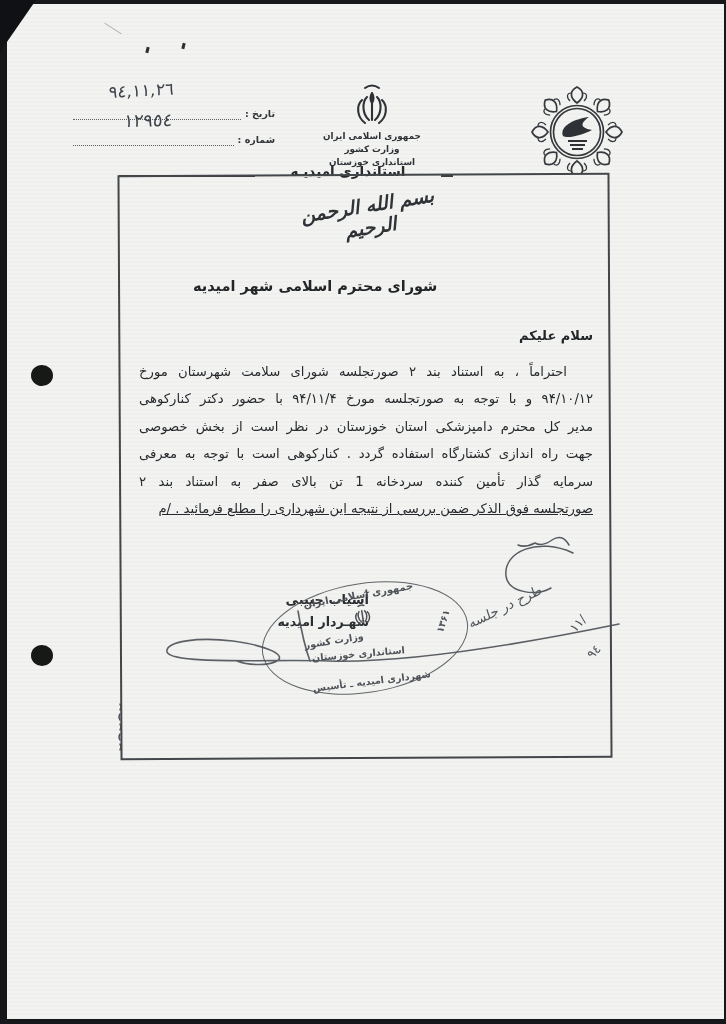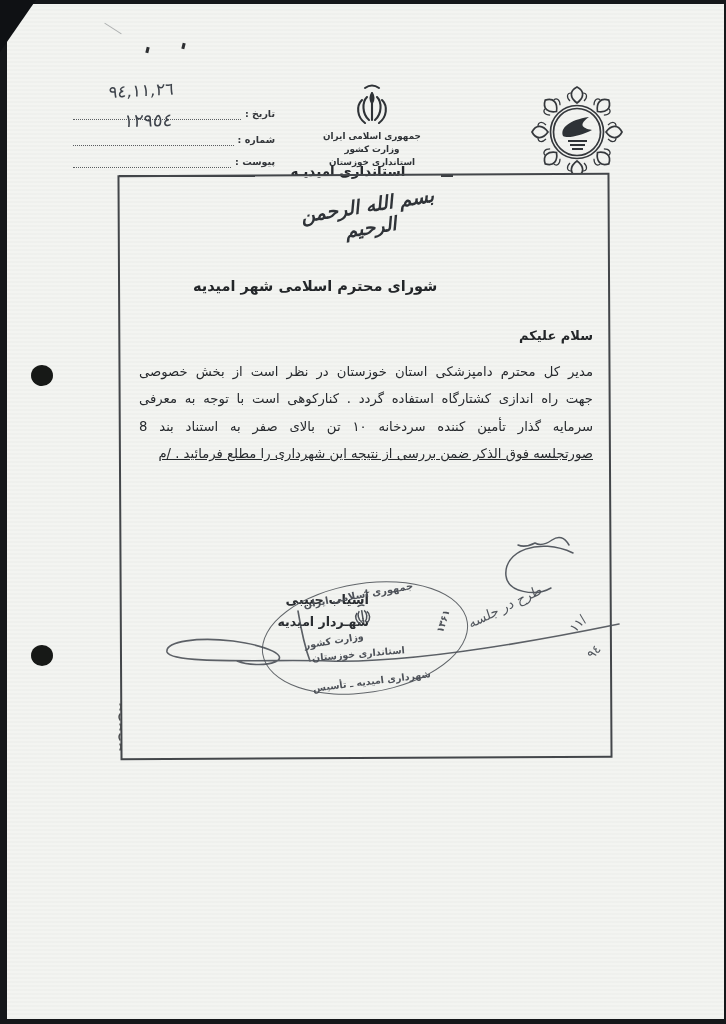--- a/index.html
+++ b/index.html
@@ -66,24 +66,20 @@
 
     <div class="fields">
       <div class="frow" style="height:30px;">
         <span class="lbl">تاریخ :</span>
         <span class="dots"></span>
       </div>
       <div class="frow" style="height:26px;">
         <span class="lbl">شماره :</span>
         <span class="dots"></span>
       </div>
-      <div class="frow" style="height:22px;">
-        <span class="lbl">پیوست :</span>
-        <span class="dots"></span>
-      </div>
       <span class="hw hw-date">٩٤,١١,٢٦</span>
       <span class="hw hw-num">١٢٩٥٤</span>
     </div>
 
     <div class="gov">
       <svg width="40" height="46" viewBox="0 0 40 46" style="margin:0 auto;">
         <g fill="none" stroke="#2e3236" stroke-width="2.1" stroke-linecap="round">
           <path d="M13,4 Q20,-1 27,4"></path>
           <path d="M20,9 Q17,14 20,19 Q23,14 20,9"></path>
           <path d="M20,12 L20,36"></path>
@@ -125,23 +121,25 @@
     <div class="org-line"></div>
     <div class="org-dash"></div>
 
     <div class="frame"></div>
 
     <div class="bismillah">بسم الله الرحمن الرحیم</div>
     <div class="recipient">شورای محترم اسلامی شهر امیدیه</div>
     <div class="salutation">سلام علیکم</div>
 
     <div class="bodytxt">
+      <div class="line indent">احتراماً ، به استناد بند ۲ صورتجلسه شورای سلامت شهرستان مورخ</div>
+      <div class="line">۹۴/۱۰/۱۲ و با توجه به صورتجلسه مورخ ۹۴/۱۱/۴ با حضور دکتر کنارکوهی</div>
       <div class="line">مدیر کل محترم دامپزشکی استان خوزستان در نظر است از بخش خصوصی</div>
       <div class="line">جهت راه اندازی کشتارگاه استفاده گردد . کنارکوهی است با توجه به معرفی</div>
-      <div class="line">سرمایه گذار تأمین کننده سردخانه ۱۰ تن بالای صفر به استناد بند 8</div>
+      <div class="line">سرمایه گذار تأمین کننده سردخانه 1 تن بالای صفر به استناد بند ۲</div>
       <div class="line last">صورتجلسه فوق الذکر ضمن بررسی از نتیجه این شهرداری را مطلع فرمائید . /م</div>
     </div>
 
     <div class="sig">
       <div class="nm">آسیاب حبیبی</div>
       <div class="tt">شهـردار امیدیه</div>
     </div>
 
     <div class="stamp">
       <span class="st-top">جمهوری اسلامی ایران</span>

